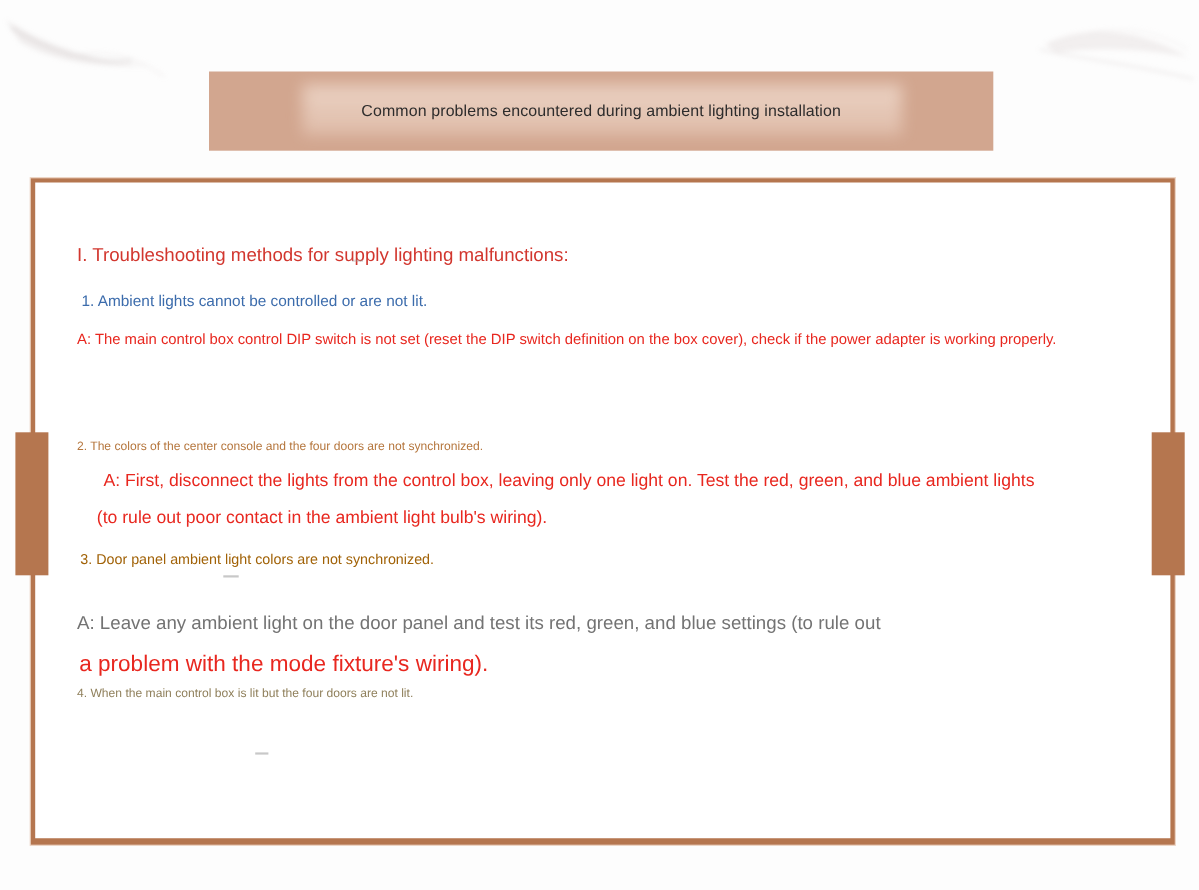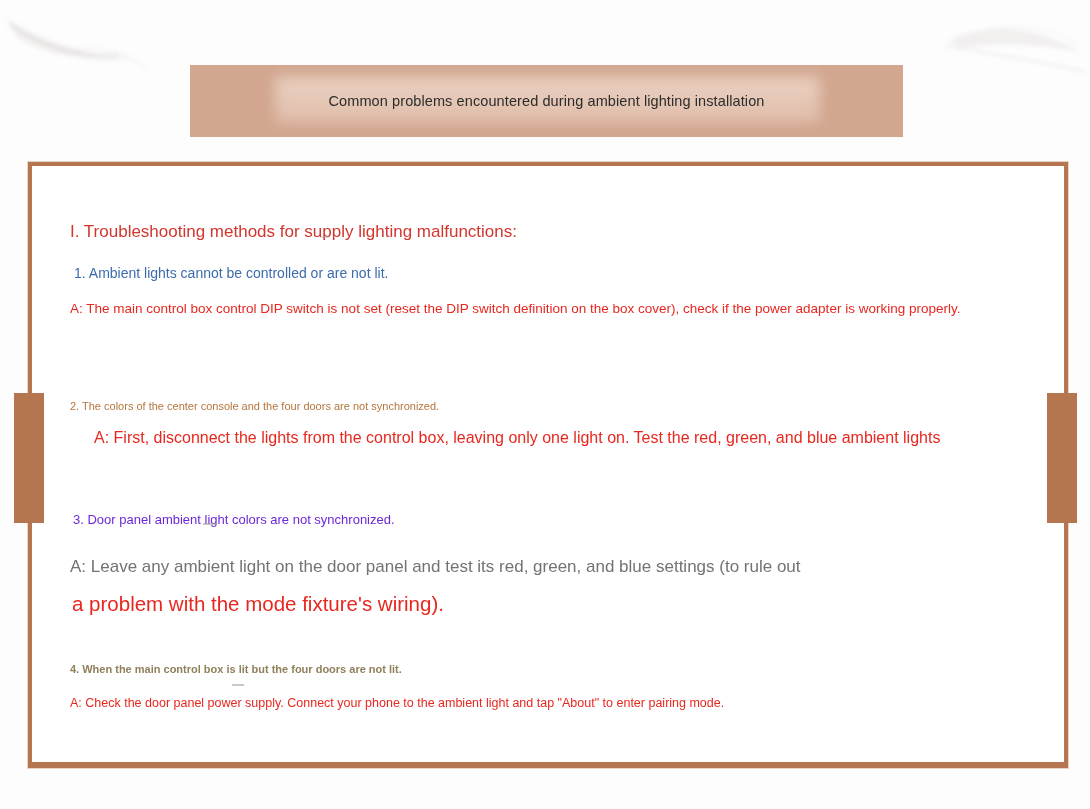--- a/index.html
+++ b/index.html
@@ -56,24 +56,24 @@
   .side-tab-right { left: 1047px; }
 
   
   .txt { position: absolute; white-space: nowrap; }
   .heading      { left: 70px;  top: 222px; font-size: 17px;   color: #d2362e; }
   .q1           { left: 74px;  top: 265px; font-size: 14px;   color: #3c6cac; }
   .a1           { left: 70px;  top: 301px; font-size: 13.5px; color: #e8271f; }
   .q2           { left: 70px;  top: 400px; font-size: 11px;   color: #b5763d; }
   .a2-line1     { left: 70px;  top: 429px; font-size: 16px;   color: #e8271f; margin-left: 24px; }
   .a2-line2     { left: 88px;  top: 462px; font-size: 16px;   color: #e8271f; }
-  .q3           { left: 73px;  top: 512px; font-size: 13px;   color: #6d28d9; }
+  .q3           { left: 73px;  top: 501px; font-size: 13px;   color: #a16207; }
   .a3-line1     { left: 70px;  top: 557px; font-size: 17px; color: #737373; }
   .a3-line2     { left: 72px;  top: 592px; font-size: 20.5px; color: #e8271f; }
-  .q4           { left: 70px;  top: 663px; font-size: 11px;   color: #90805c; font-weight: bold; }
+  .q4           { left: 70px;  top: 625px; font-size: 11px;   color: #90805c; }
   .a4           { left: 70px;  top: 696px; font-size: 12.5px; color: #e8271f; }
 
   
   .dash { position: absolute; background: #9a9a9a; opacity: 0.55; height: 2px; }
   .dash-1 { left: 203px; top: 523px; width: 14px; }
   .dash-2 { left: 232px; top: 684px; width: 12px; }
   .dash-3 { left: 320px; top: 236px; width: 10px; opacity: 0.35; }
 </style>
 </head>
 <body>
@@ -116,25 +116,25 @@
   <div class="side-tab side-tab-left"></div>
   <div class="side-tab side-tab-right"></div>
 
   <div class="txt heading">I. Troubleshooting methods for supply lighting malfunctions:</div>
 
   <div class="txt q1">1. Ambient lights cannot be controlled or are not lit.</div>
   <div class="txt a1">A: The main control box control DIP switch is not set (reset the DIP switch definition on the box cover), check if the power adapter is working properly.</div>
 
   <div class="txt q2">2. The colors of the center console and the four doors are not synchronized.</div>
   <div class="txt a2-line1">A: First, disconnect the lights from the control box, leaving only one light on. Test the red, green, and blue ambient lights</div>
+  <div class="txt a2-line2">(to rule out poor contact in the ambient light bulb's wiring).</div>
 
   <div class="txt q3">3. Door panel ambient light colors are not synchronized.</div>
   <div class="txt a3-line1">A: Leave any ambient light on the door panel and test its red, green, and blue settings (to rule out</div>
   <div class="txt a3-line2">a problem with the mode fixture's wiring).</div>
 
   <div class="txt q4">4. When the main control box is lit but the four doors are not lit.</div>
-  <div class="txt a4">A: Check the door panel power supply. Connect your phone to the ambient light and tap "About" to enter pairing mode.</div>
 
   <div class="dash dash-1"></div>
   <div class="dash dash-2"></div>
   <div class="dash dash-3"></div>
 
 </div>
 
 </body></html>

